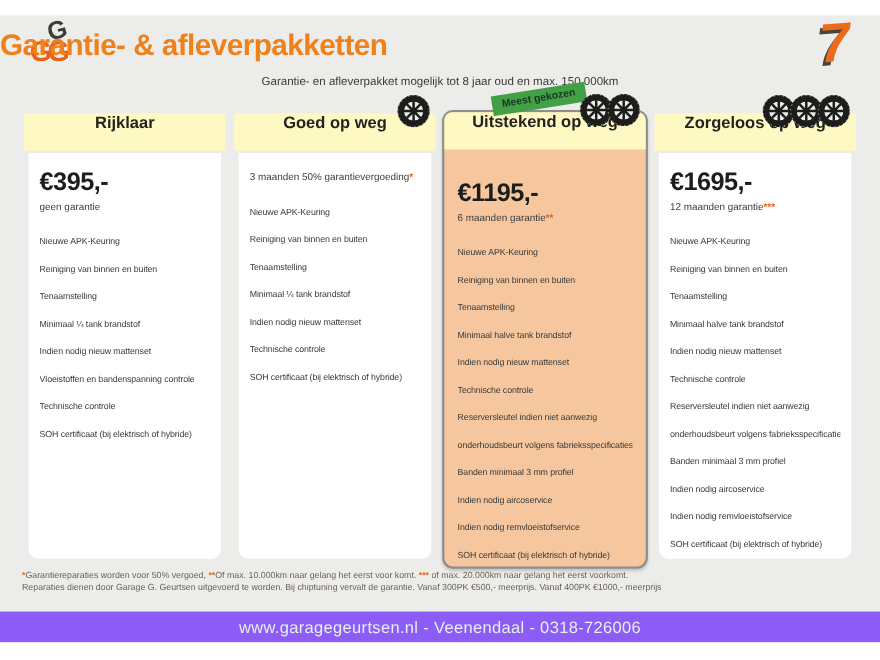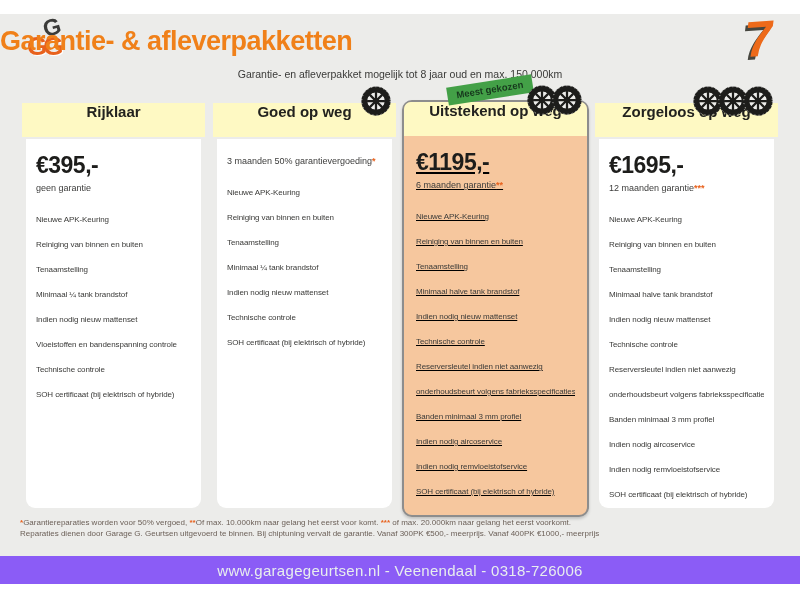--- a/index.html
+++ b/index.html
@@ -26,21 +26,21 @@
   .pkg{position:relative;flex:1 1 0;min-width:0;}
   .pkg-header{height:34px;background:#fef9c3;display:flex;align-items:flex-start;justify-content:center;
               position:relative;z-index:1;}
   .pkg-header span{font-size:15px;font-weight:bold;color:#22221f;}
   .pkg-card{margin:2px 4px 0;background:#ffffff;border-radius:0 0 9px 9px;height:369px;
             padding:13px 10px 0;box-sizing:border-box;}
   .pkg.featured{background:#f6c79e;border:2px solid #8d8d8d;border-radius:10px;
                 margin:-3px -2px 0;height:417px;box-sizing:border-box;z-index:2;
                 box-shadow:0 2px 3px rgba(0,0,0,0.18);}
   .pkg.featured .pkg-header{border-radius:7px 7px 0 0;}
-  .pkg.featured .pkg-card{background:transparent;height:auto;margin:0;padding:13px 12px 0;text-decoration:underline;}
+  .pkg.featured .pkg-card{background:transparent;height:auto;margin:0;padding:26px 12px 0;}
 
   .price{font-size:23px;font-weight:bold;color:#1d1d1b;letter-spacing:-0.5px;}
   .price-note{font-size:9px;color:#3c3c3b;margin-top:4px;white-space:nowrap;}
   .price-note .mark{color:#e8611c;font-weight:bold;}
   .items{margin:15px 0 0;padding:0;list-style:none;}
   .item{font-size:8px;letter-spacing:-0.1px;color:#3a3a38;padding:7px 0 8px;line-height:10px;
         white-space:nowrap;overflow:hidden;}
 
   .wheels{position:absolute;top:-17px;right:5px;display:flex;z-index:3;}
   .wheel{width:30px;height:30px;margin-left:-5px;display:block;}
@@ -275,21 +275,21 @@
             <li class="item">Indien nodig aircoservice</li>
             <li class="item">Indien nodig remvloeistofservice</li>
             <li class="item">SOH certificaat (bij elektrisch of hybride)</li>
           </ul>
     </div>
   </div>
     </div>
 
   <div class="footnotes">
     <div><span class="fn-mark">*</span><span class="fn-text">Garantiereparaties worden voor 50% vergoed, </span><span class="fn-mark">**</span><span class="fn-text">Of max. 10.000km naar gelang het eerst voor komt. </span><span class="fn-mark">***</span><span class="fn-text"> of max. 20.000km naar gelang het eerst voorkomt.</span></div>
-    <div>Reparaties dienen door Garage G. Geurtsen uitgevoerd te binnen. Bij chiptuning vervalt de garantie. Vanaf 300PK €500,- meerprijs. Vanaf 400PK €1000,- meerprijs</div>
+    <div>Reparaties dienen door Garage G. Geurtsen uitgevoerd te worden. Bij chiptuning vervalt de garantie. Vanaf 300PK €500,- meerprijs. Vanaf 400PK €1000,- meerprijs</div>
   </div>
 
   <div class="footer-bar">
     <span class="footer-text">www.garagegeurtsen.nl - Veenendaal - 0318-726006</span>
   </div>
 
   <div class="strip-bottom"></div>
 </div>
 
 </body></html>

